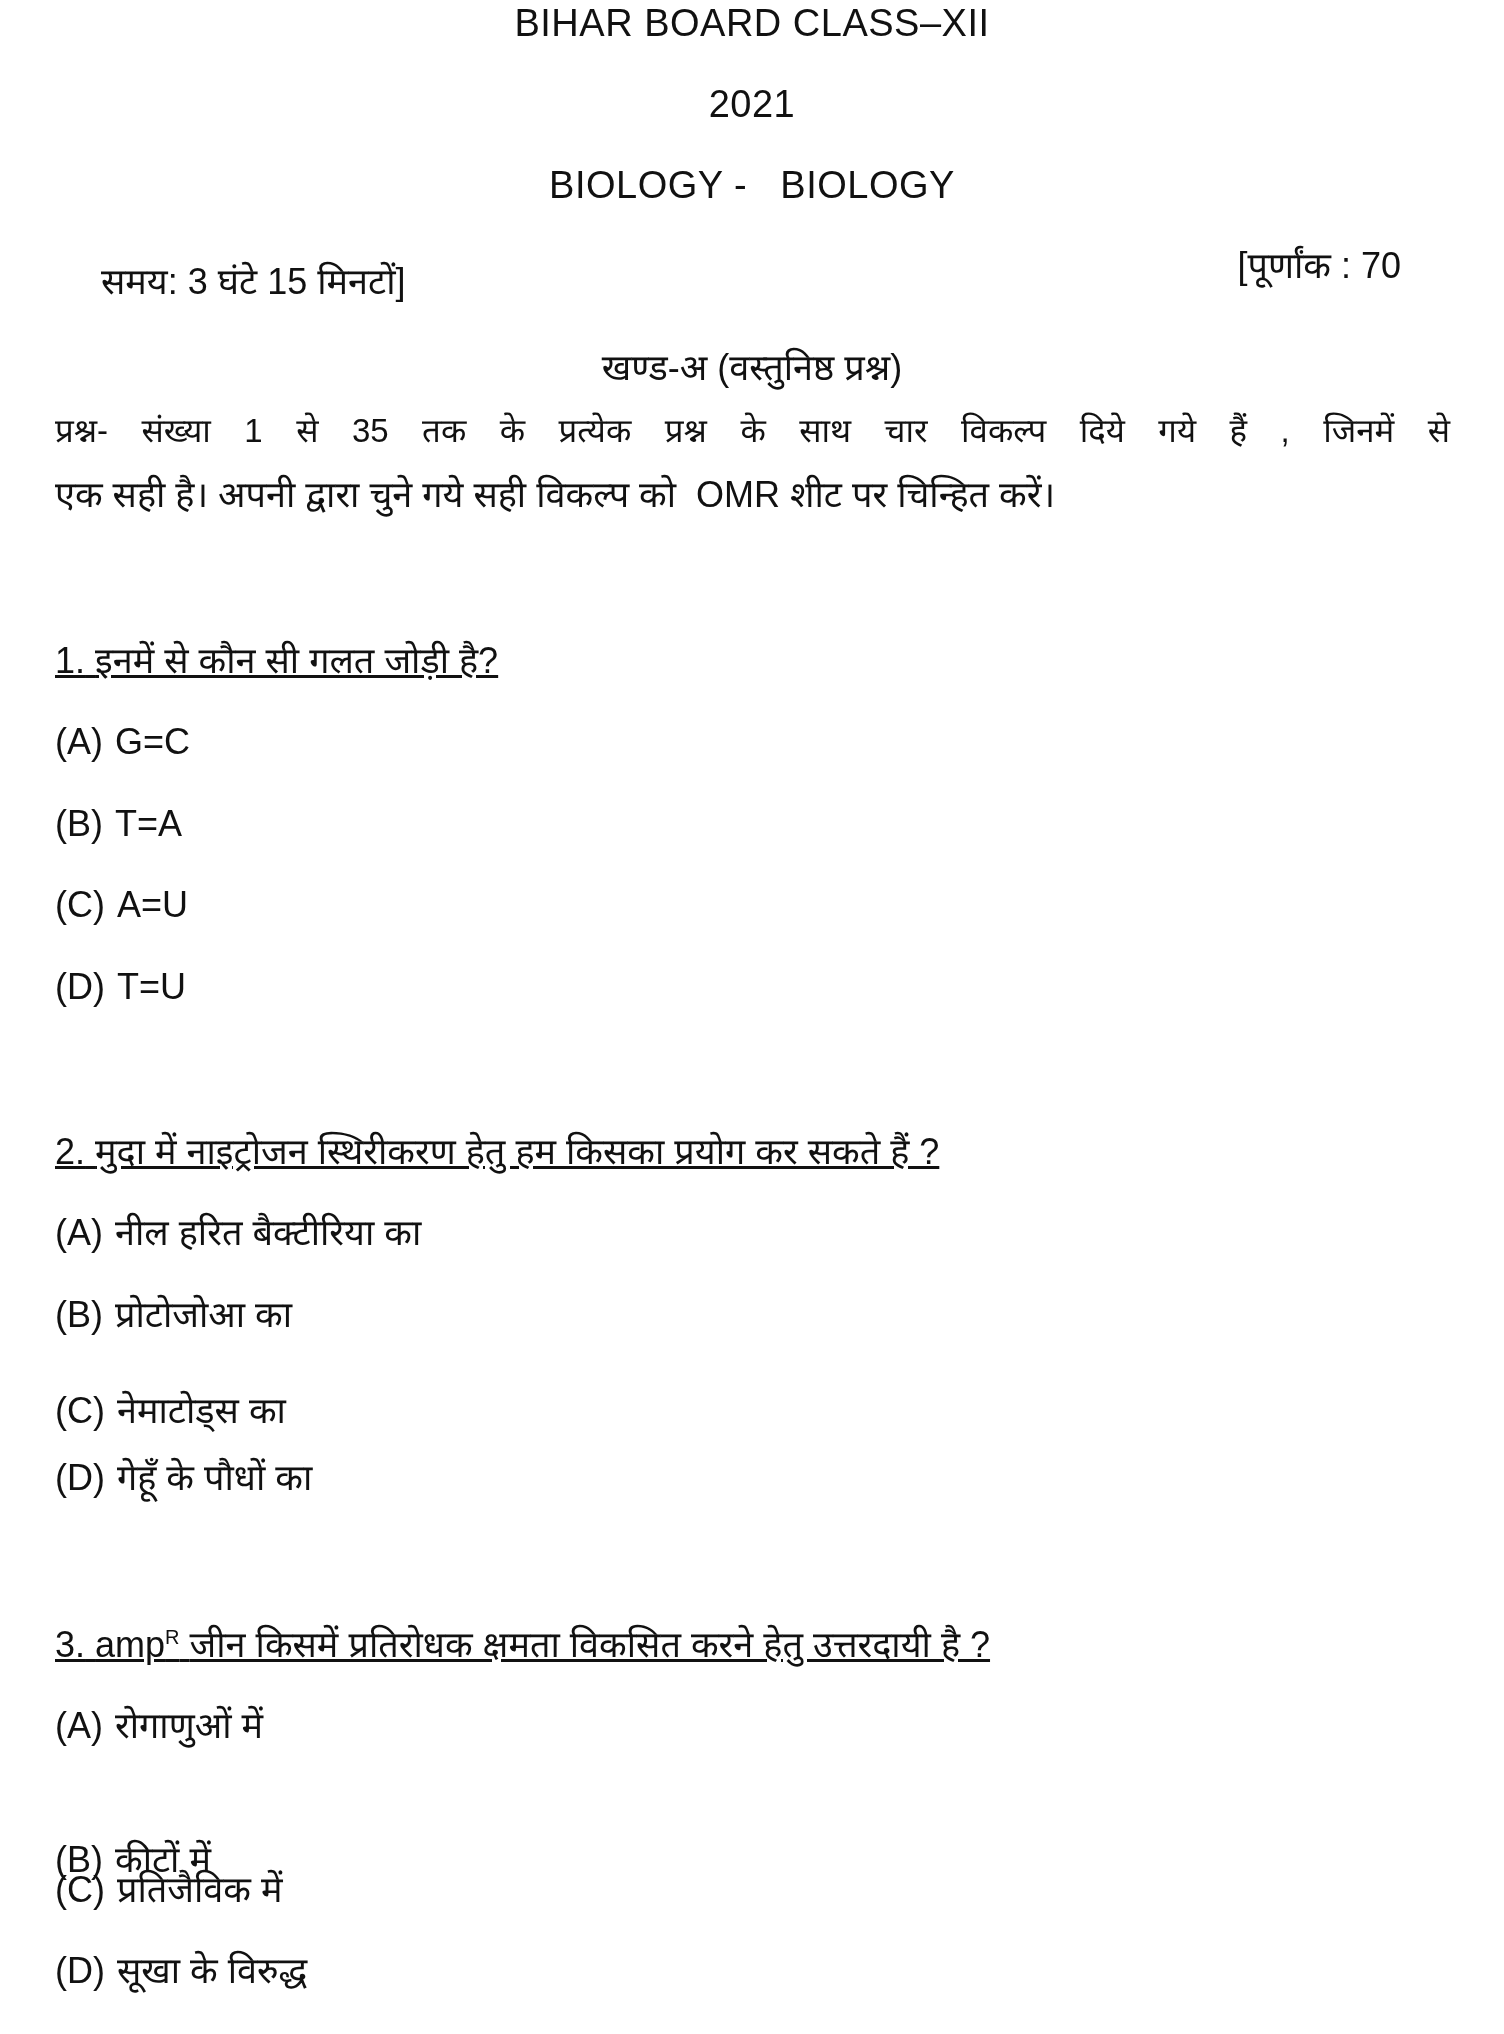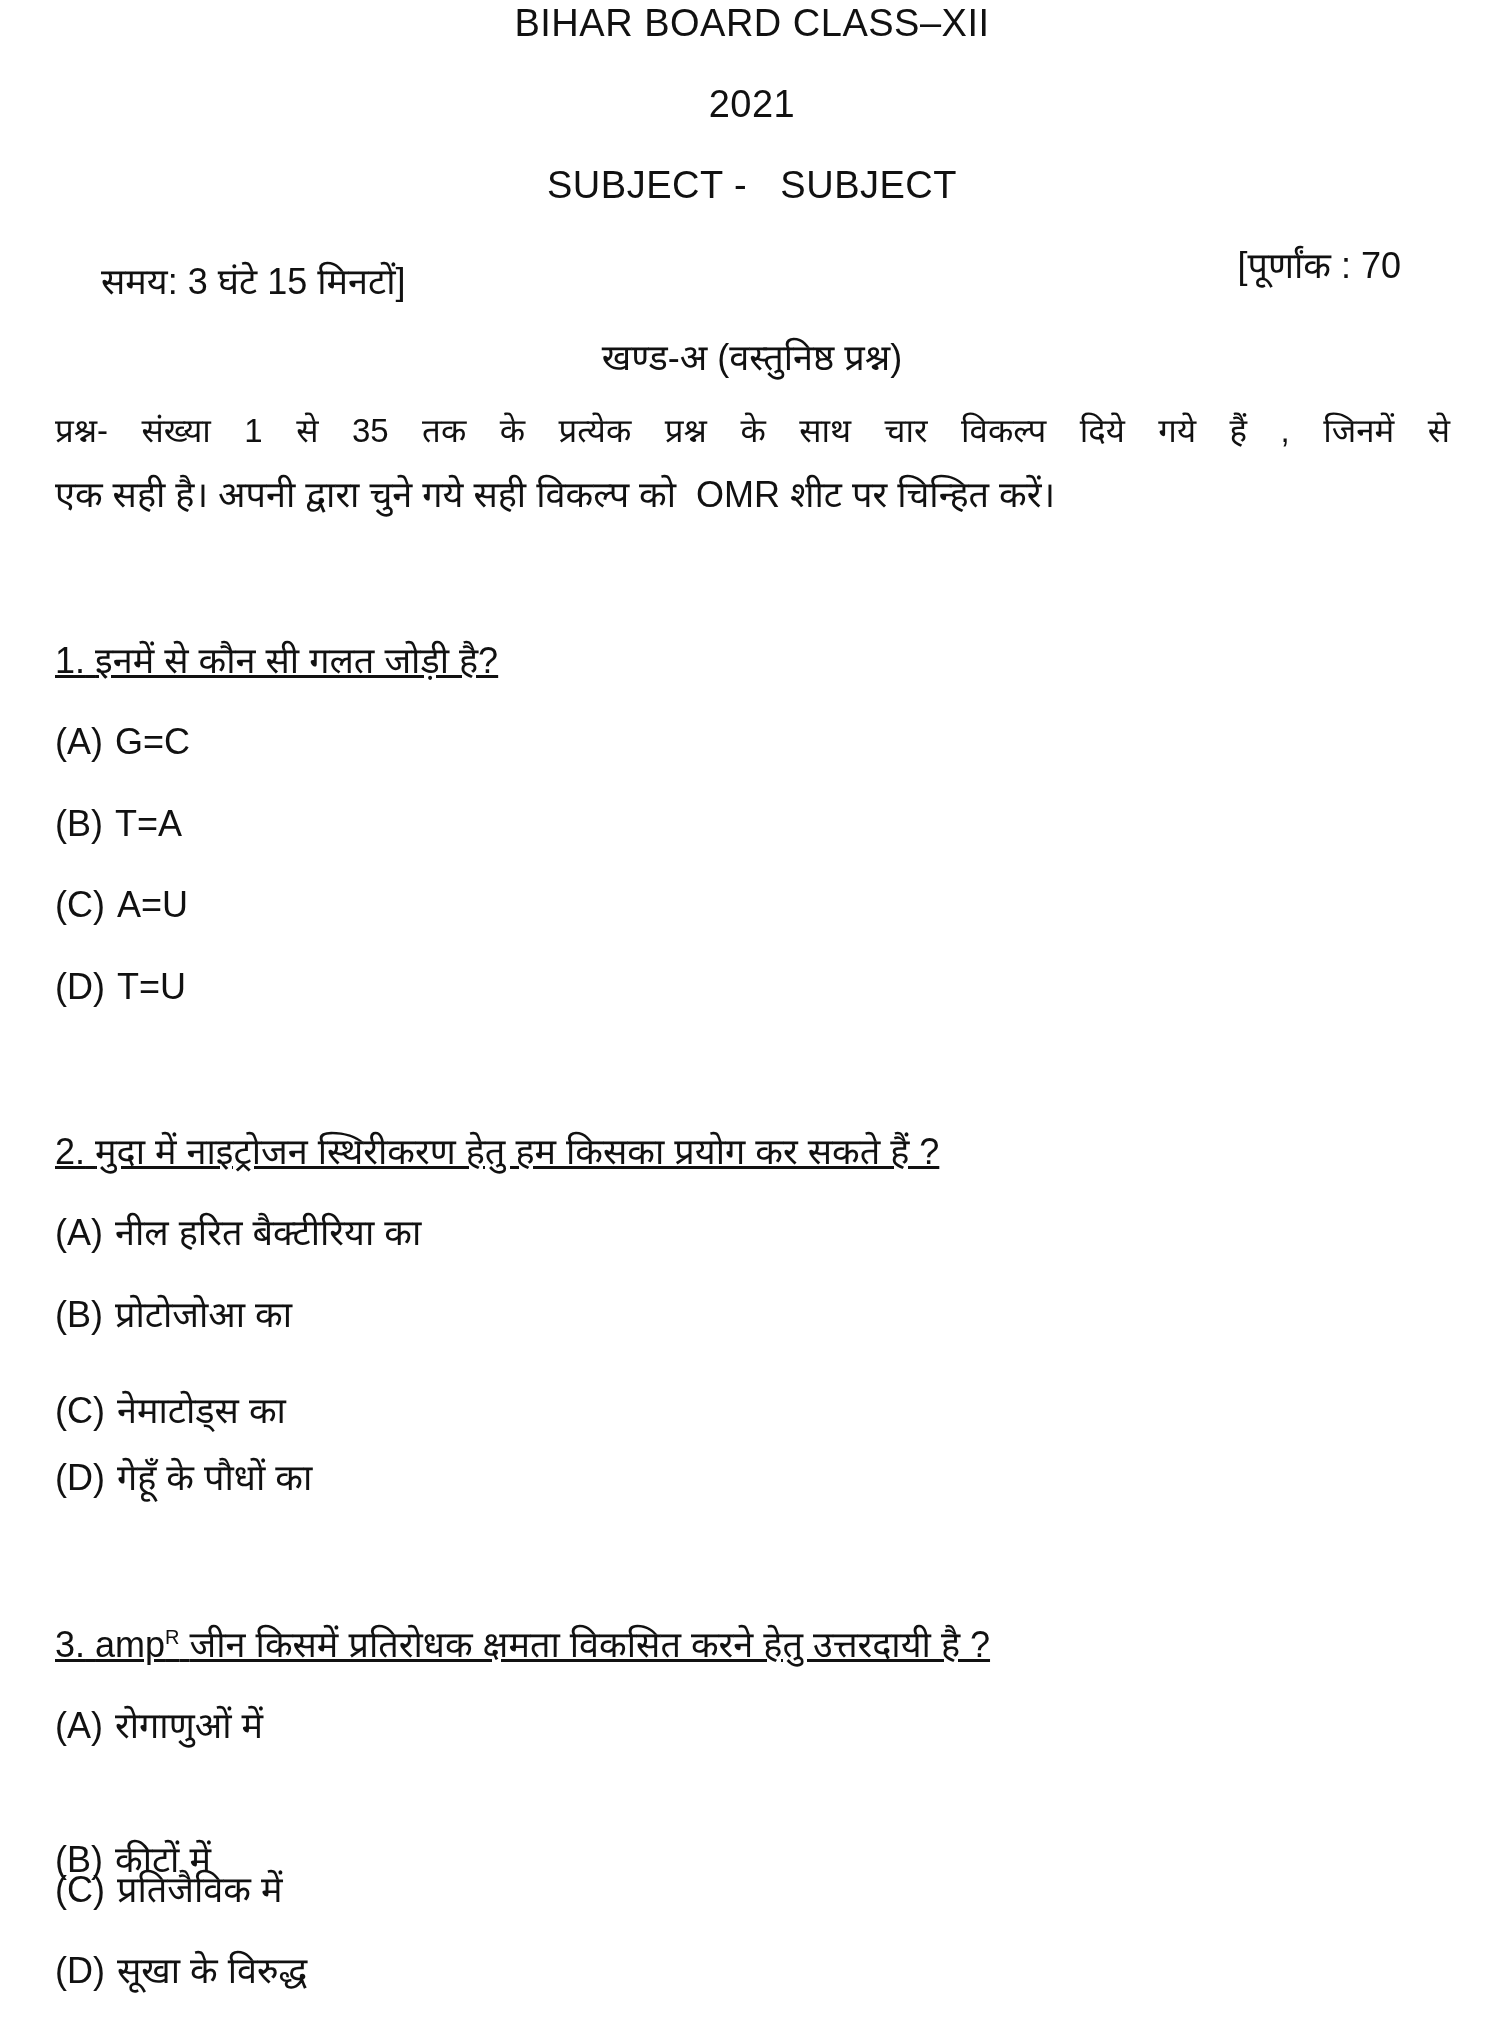--- a/index.html
+++ b/index.html
@@ -12,24 +12,24 @@
   .opt { left:55px; }
   .opt .lbl { display:inline-block; margin-right:12px; }
   .para { left:55px; width:1395px; font-size:33px; line-height:65px; text-align:justify; text-align-last:justify; white-space:normal; transform:none; }
   sup { font-size:20px; vertical-align:super; line-height:0; }
 </style>
 </head>
 <body>
 
 <div class="line center head" style="top:23px">BIHAR BOARD CLASS–XII</div>
 <div class="line center head" style="top:104px">2021</div>
-<div class="line center head" style="top:185px; white-space:pre">SUBJECT -   SUBJECT</div>
+<div class="line center head" style="top:185px; white-space:pre">BIOLOGY -   BIOLOGY</div>
 <div class="line" style="top:282px; left:101px">समय: 3 घंटे 15 मिनटों]</div>
 <div class="line" style="top:266px; right:103px">[पूर्णांक : 70</div>
-<div class="line center" style="top:358px">खण्ड-अ (वस्तुनिष्ठ प्रश्न)</div>
+<div class="line center" style="top:368px">खण्ड-अ (वस्तुनिष्ठ प्रश्न)</div>
 
 <div class="line para" style="top:398px">प्रश्न- संख्या 1 से 35 तक के प्रत्येक प्रश्न के साथ चार विकल्प दिये गये हैं , जिनमें से</div>
 <div class="line" style="top:495px; left:55px; white-space:pre">एक सही है। अपनी द्वारा चुने गये सही विकल्प को  OMR शीट पर चिन्हित करें।</div>
 
 <div class="line q" style="top:661px">
   <span>1.</span>
   <span>इनमें से कौन सी गलत जोड़ी है?</span>
 </div>
 <div class="line opt" style="top:742px"><span class="lbl">(A)</span><span>G=C</span></div>
 <div class="line opt" style="top:824px"><span class="lbl">(B)</span><span>T=A</span></div>

